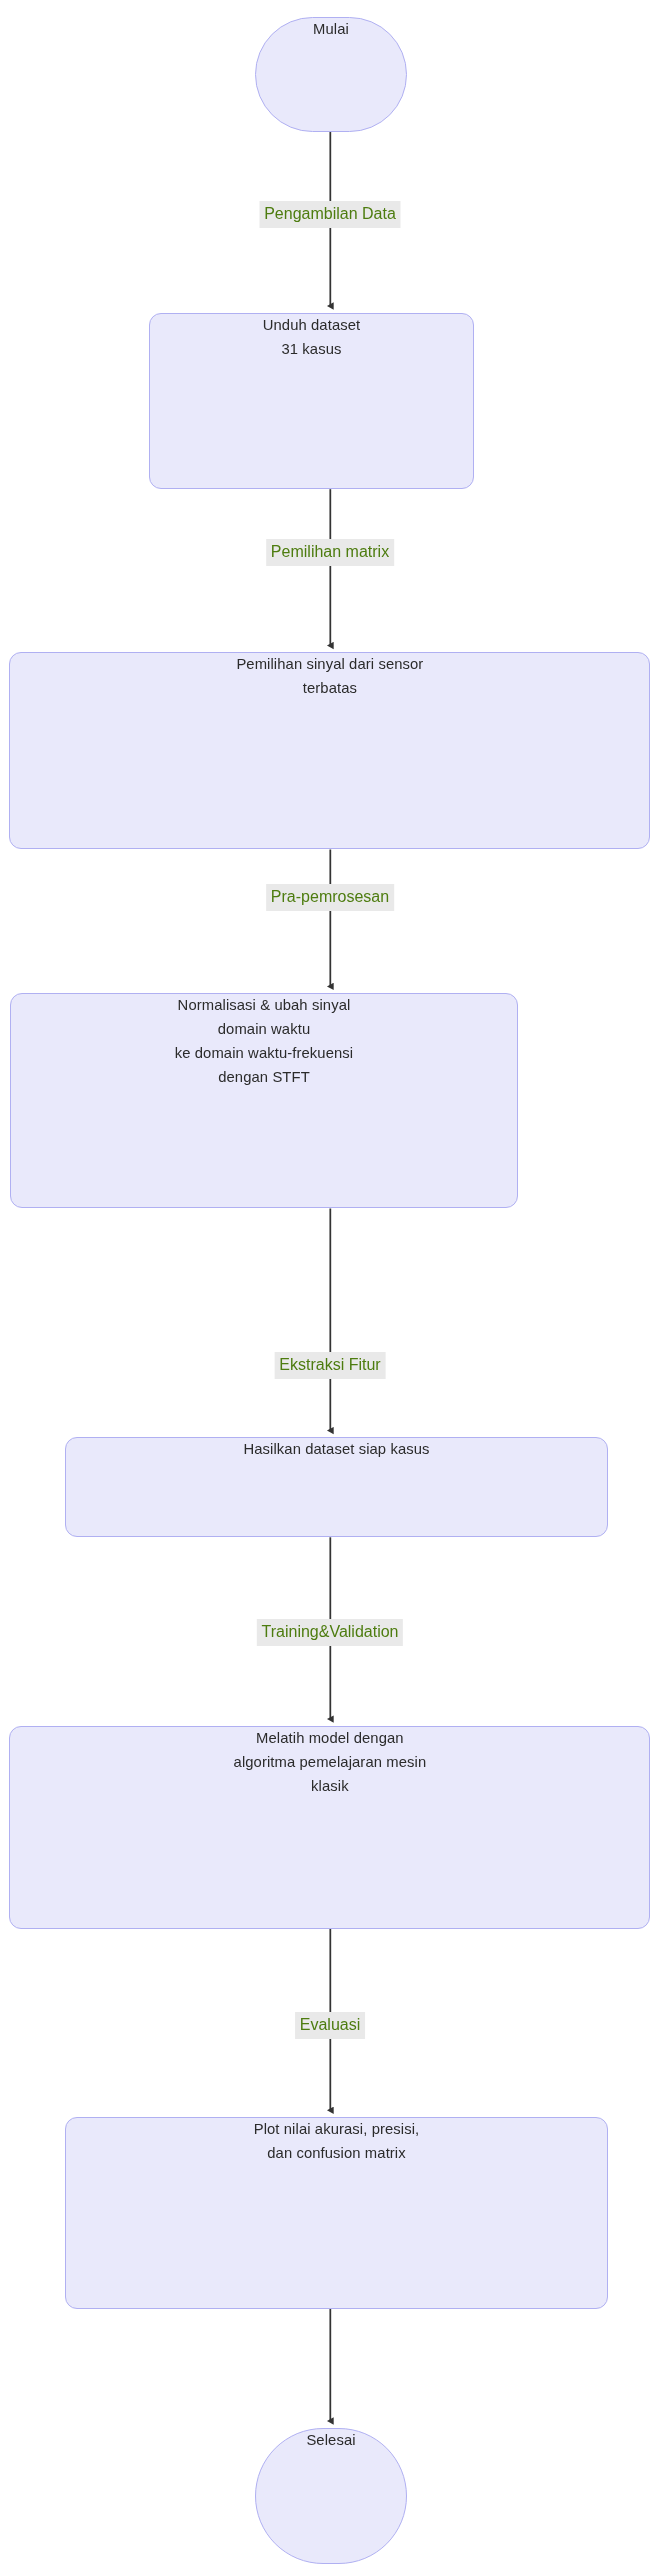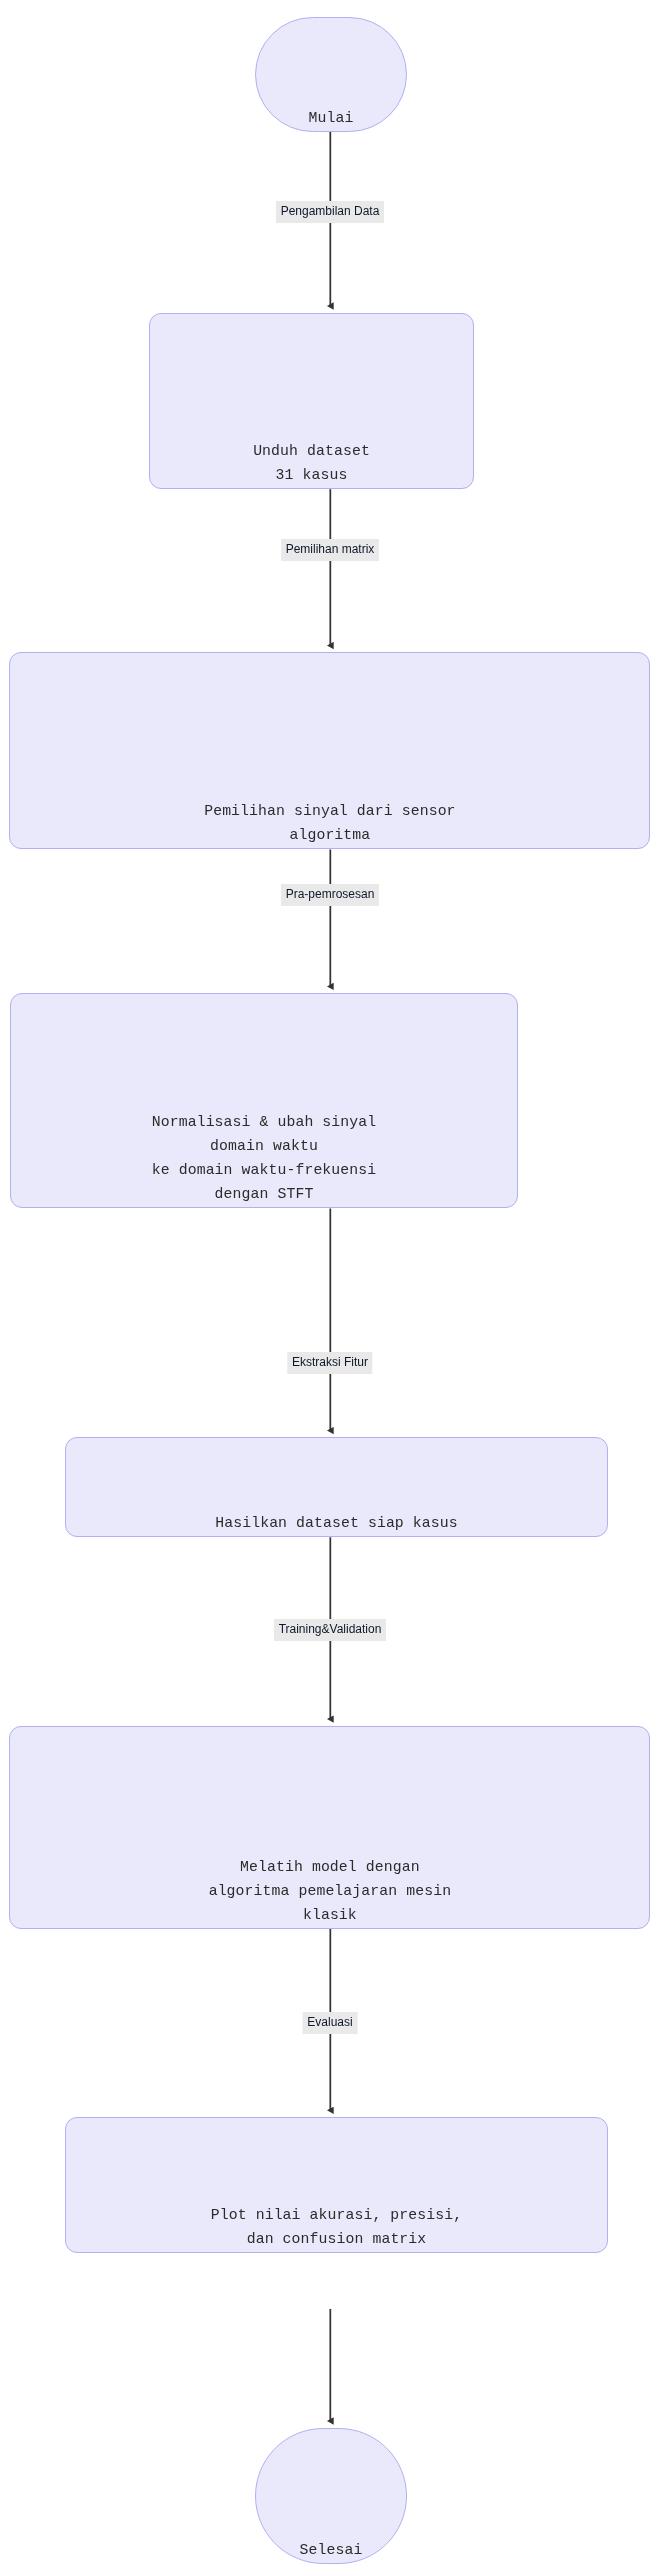--- a/index.html
+++ b/index.html
@@ -31,47 +31,46 @@
     pointer-events: none;
   }
 
   
   .node {
     position: absolute;
     box-sizing: border-box;
     background: #e9e9fb;
     border: 1.1px solid #b0b0f2;
     display: flex;
-    align-items: flex-end;
+    align-items: flex-start;
     justify-content: center;
     text-align: center;
     color: #2b2b2b;
     font-size: 14.8px;
     line-height: 1.62;
     letter-spacing: 0.1px;
-    font-family: Liberation Mono, monospace;
   }
   .node.rect {
     border-radius: 12px;
   }
   .node.terminator {
     border-radius: 670px;
   }
   .node .label {
     display: block;
     white-space: pre-line;
     padding: 0 6.7px;
   }
 
   
   .edge-label {
     position: absolute;
     background: #e9e9e9;
-    color: #0f172a;
-    font-size: 12px;
+    color: #4d7c0f;
+    font-size: 16px;
     line-height: 1.25;
     padding: 3.4px 4.7px 4px 4.7px;
     white-space: nowrap;
     transform: translateX(-50%);
     box-sizing: border-box;
   }
 </style>
 </head>
 <body>
 
@@ -103,41 +102,41 @@
     <span class="label">Mulai</span>
   </div>
 
   <div class="node rect" style="left:149px; top:313px; width:325px; height:176px;">
     <span class="label">Unduh dataset
 31 kasus</span>
   </div>
 
   <div class="node rect" style="left:9.4px; top:652px; width:641px; height:197px;">
     <span class="label">Pemilihan sinyal dari sensor
-algoritma</span>
+terbatas</span>
   </div>
 
   <div class="node rect" style="left:10px; top:993px; width:508px; height:215px;">
     <span class="label">Normalisasi &amp; ubah sinyal
 domain waktu
 ke domain waktu-frekuensi
 dengan STFT</span>
   </div>
 
   <div class="node rect" style="left:65px; top:1437px; width:543px; height:100px;">
     <span class="label">Hasilkan dataset siap kasus</span>
   </div>
 
   <div class="node rect" style="left:9.4px; top:1726px; width:641px; height:203px;">
     <span class="label">Melatih model dengan
 algoritma pemelajaran mesin
 klasik</span>
   </div>
 
-  <div class="node rect" style="left:65px; top:2117px; width:543px; height:136px;">
+  <div class="node rect" style="left:65px; top:2117px; width:543px; height:192px;">
     <span class="label">Plot nilai akurasi, presisi,
 dan confusion matrix</span>
   </div>
 
   <div class="node terminator" style="left:255px; top:2428px; width:152px; height:136px;">
     <span class="label">Selesai</span>
   </div>
 
   <div class="edge-label" style="left:330px; top:201px;">Pengambilan Data</div>
 

